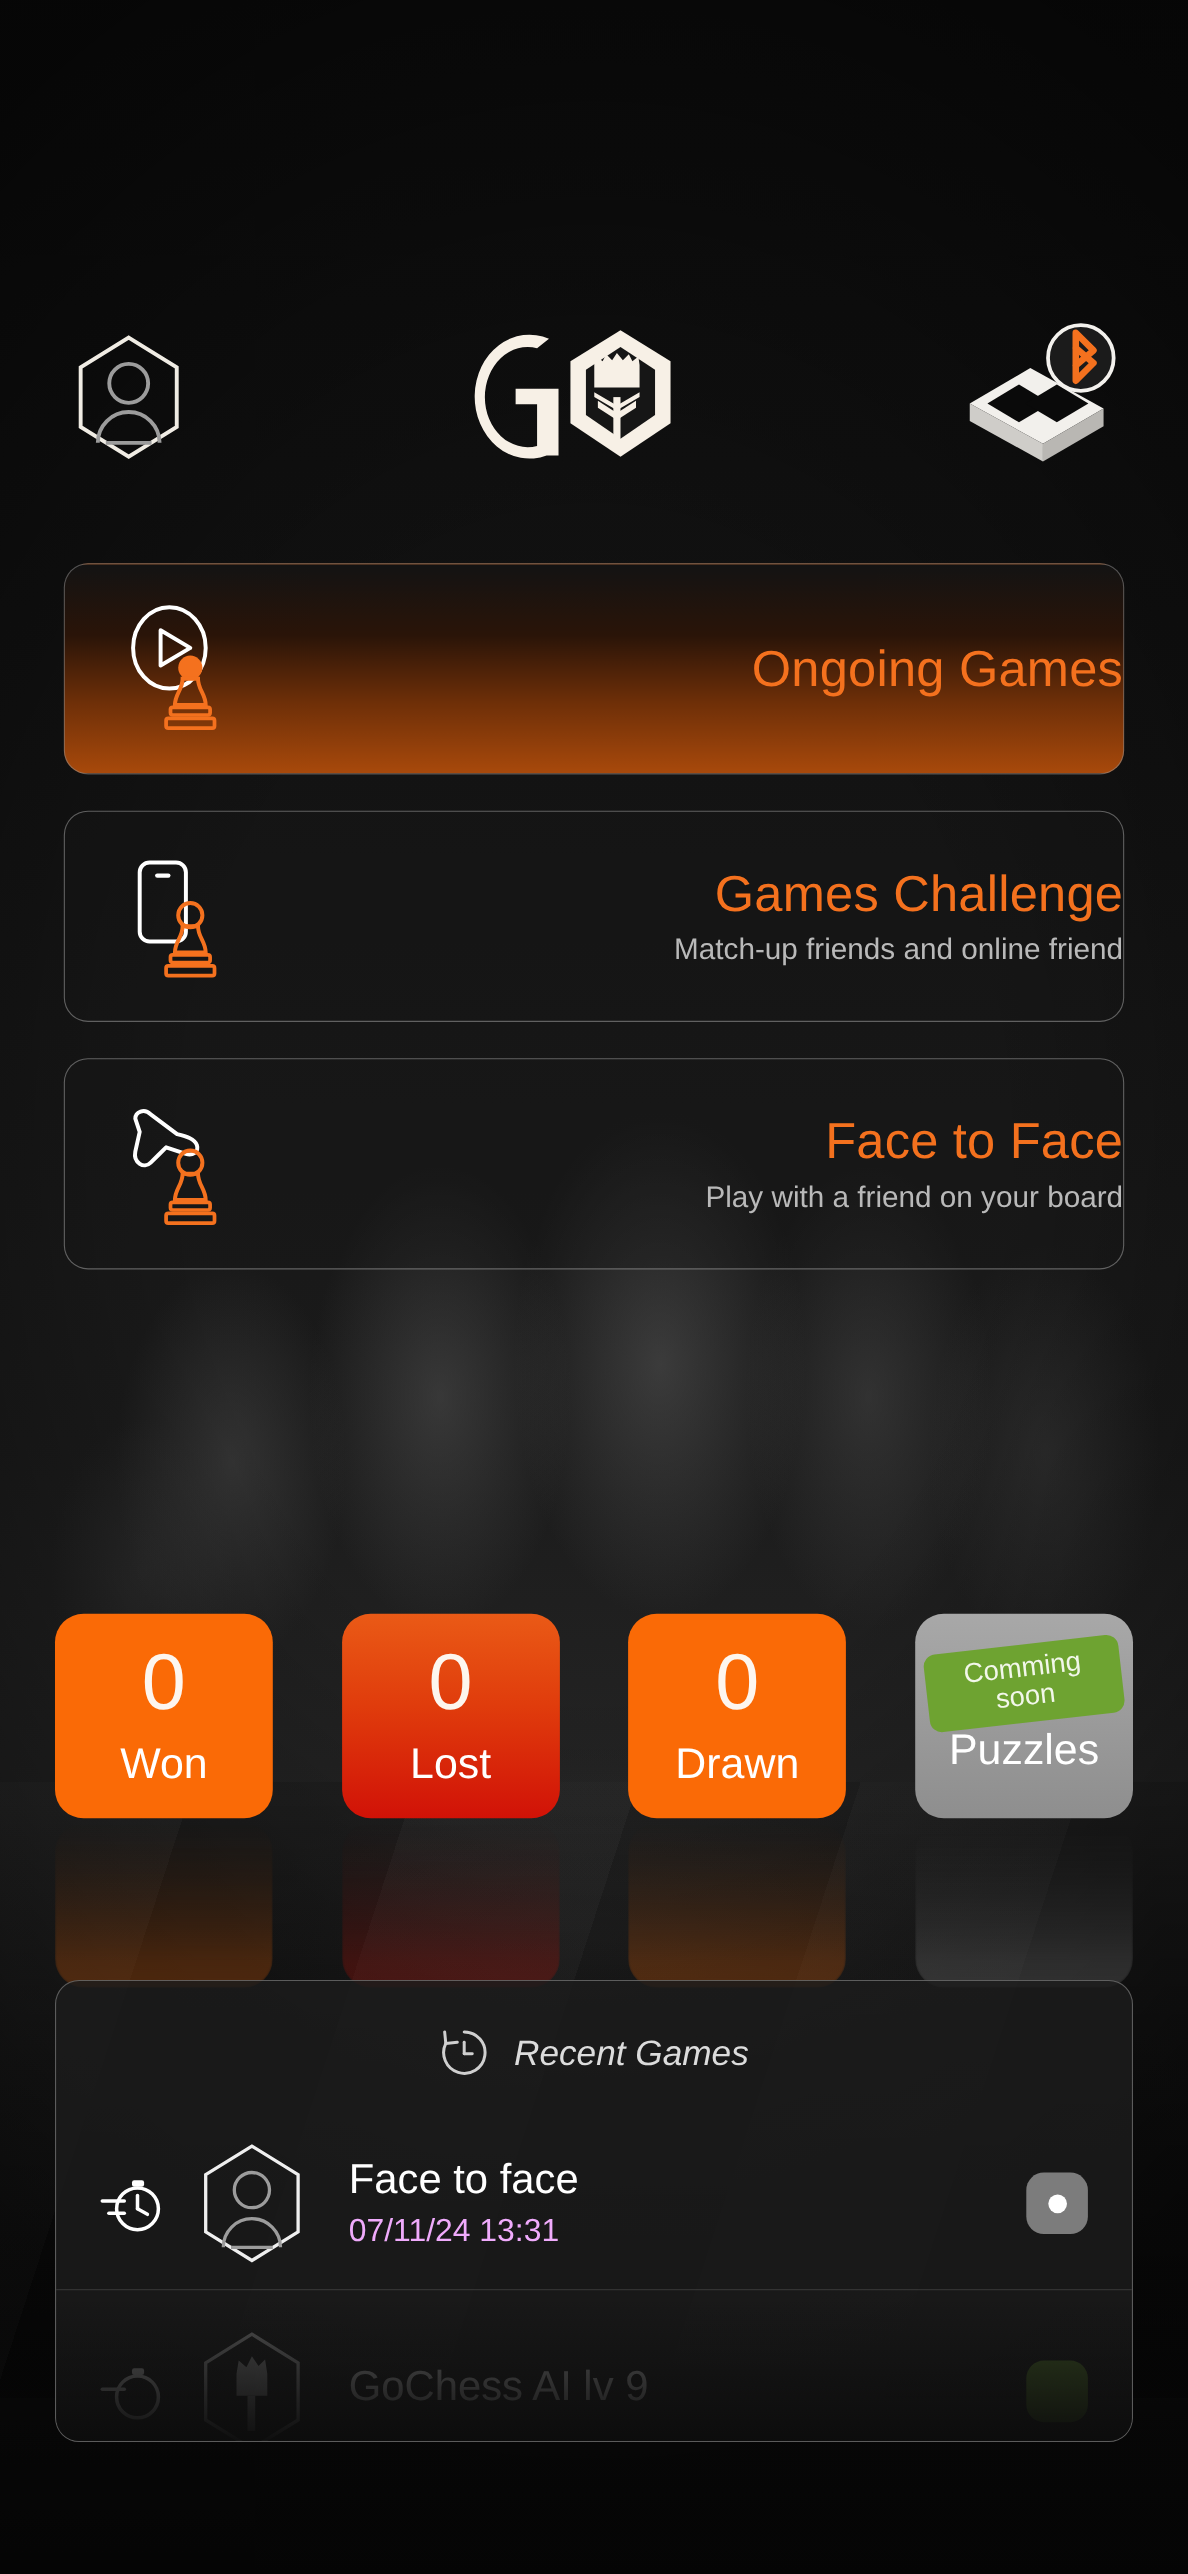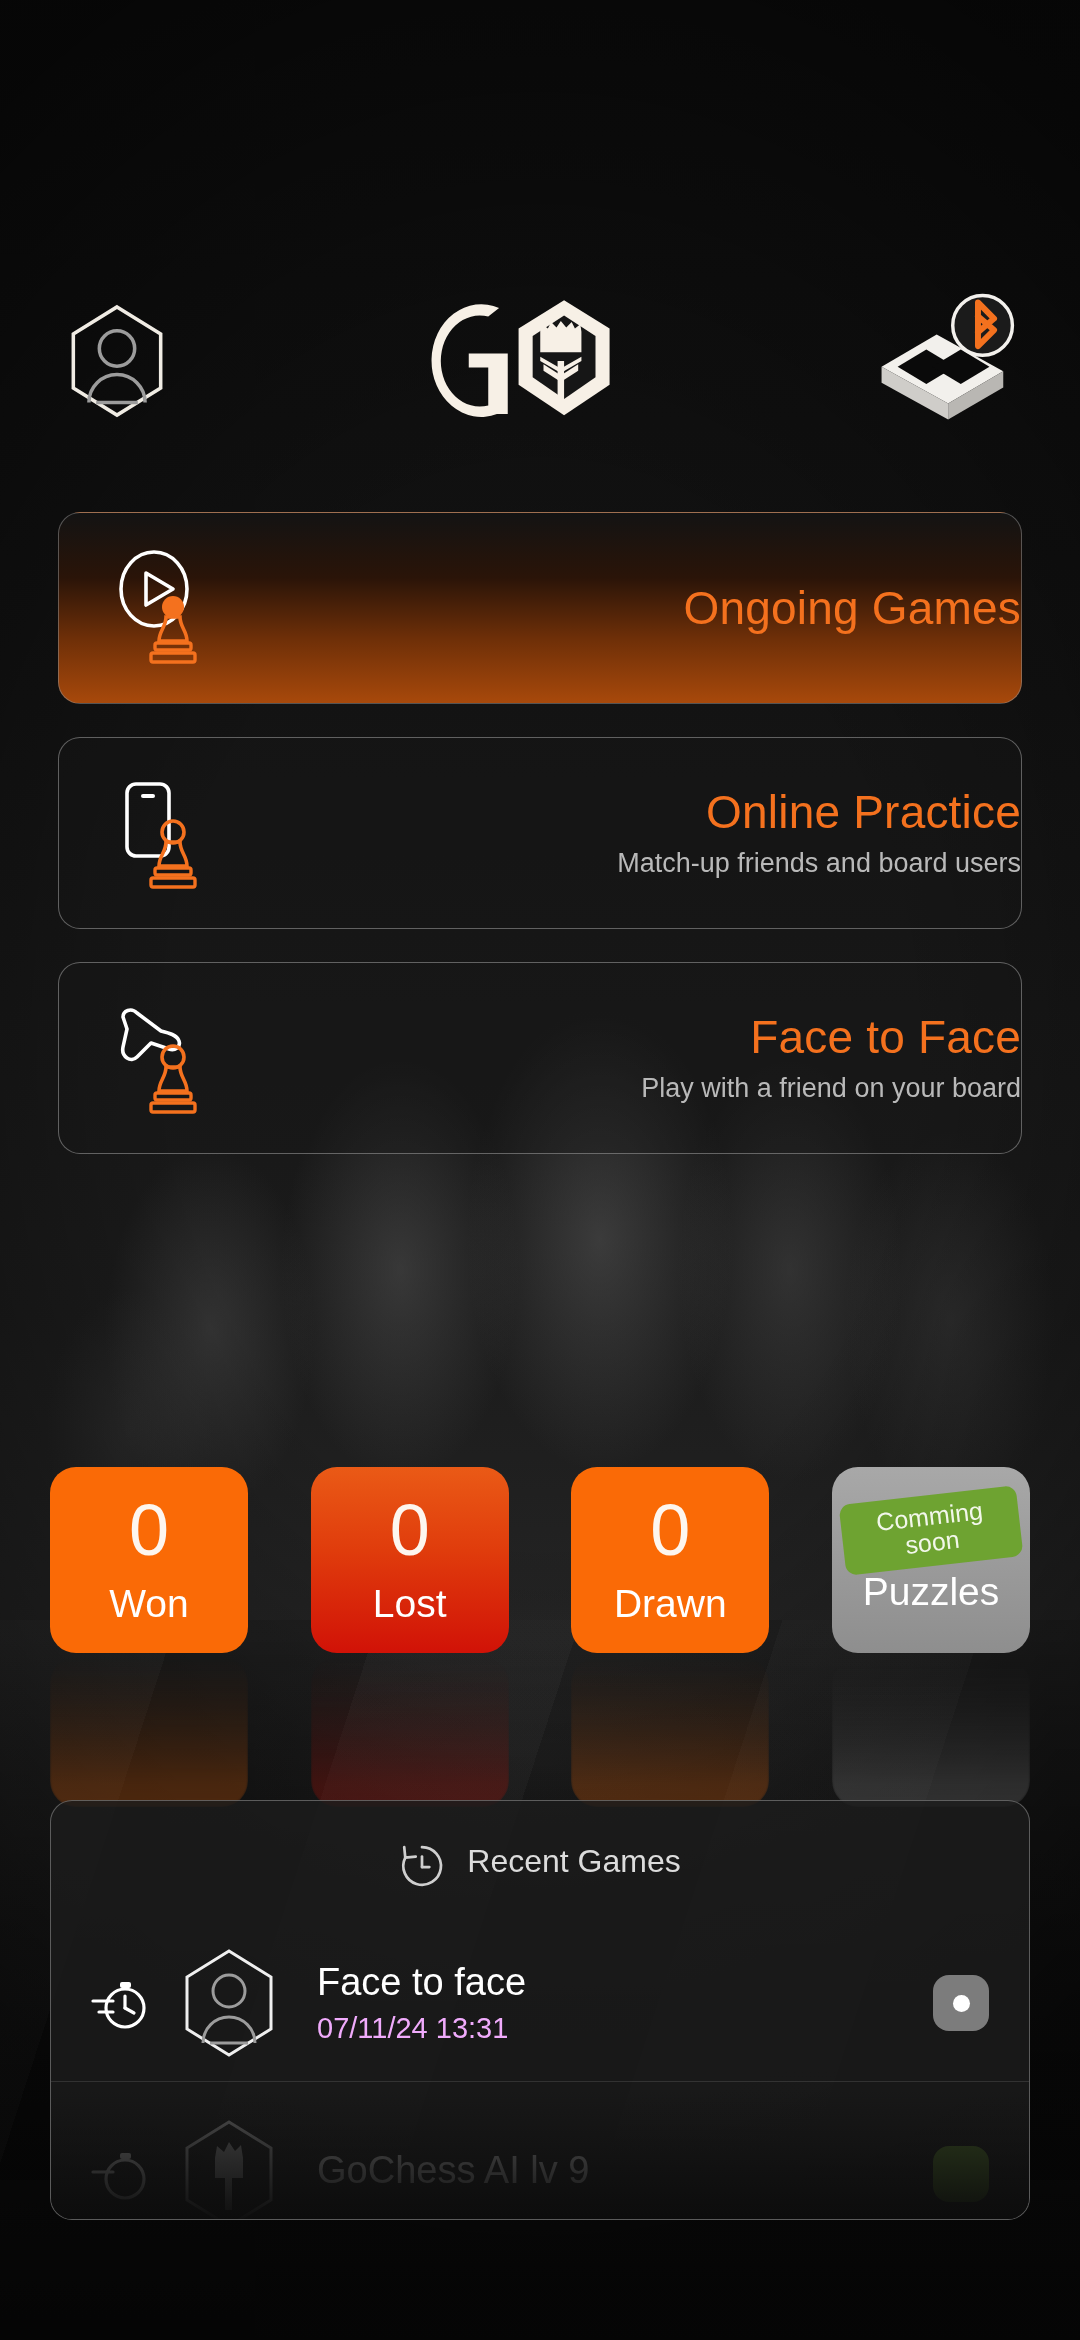--- a/index.html
+++ b/index.html
@@ -130,22 +130,22 @@
 
   
   .recent {
     position: absolute; top: 1800px; left: 50px; width: 980px; height: 420px;
     border: 1.6px solid rgba(165,165,165,.48);
     border-radius: 22px;
     background: rgba(28,28,28,.82);
     overflow: hidden;
   }
   .recent-head {
-    display: flex; align-items: flex-start; justify-content: center;
-    gap: 22px; padding-top: 42px;
+    display: flex; align-items: center; justify-content: center;
+    gap: 22px; padding-top: 42px; font-style: italic;
   }
   .recent-title { color: #dcdcdc; font-size: 32px; font-weight: 400; }
   .game-row {
     display: flex; align-items: center;
     padding: 22px 40px 22px 38px;
     gap: 26px;
     border-bottom: 1.5px solid rgba(120,120,120,.28);
     margin: 36px 0 0;
   }
   .row-clock { width: 62px; height: 62px; flex: 0 0 62px; }
@@ -248,22 +248,22 @@
           <svg viewBox="0 0 108 126" width="108" height="126">
             <rect x="16" y="14" width="42" height="72" rx="9" fill="none" stroke="#ffffff" stroke-width="3.6"></rect>
             <rect x="30" y="24" width="14" height="4" rx="2" fill="#ffffff"></rect>
             <circle cx="62" cy="62" r="11" fill="none" stroke="#f4711e" stroke-width="3.6"></circle>
             <path d="M55 72 C55 82 48 86 48 96 L76 96 C76 86 69 82 69 72 Z" fill="none" stroke="#f4711e" stroke-width="3.6"></path>
             <rect x="44" y="98" width="36" height="7" rx="2" fill="none" stroke="#f4711e" stroke-width="3.4"></rect>
             <rect x="40" y="108" width="44" height="9" rx="2" fill="none" stroke="#f4711e" stroke-width="3.4"></rect>
           </svg>
         </div>
         <div class="card-text">
-          <div class="card-title">Online Practice</div>
-          <div class="card-sub">Match-up friends and board users</div>
+          <div class="card-title">Games Challenge</div>
+          <div class="card-sub">Match-up friends and online friend</div>
         </div>
       </div>
 
 
       <div class="card">
         <div class="card-icon">
           <svg viewBox="0 0 108 126" width="108" height="126">
             <path d="M12 22 C12 16 20 12 26 18 L50 36 C58 38 66 40 68 46 C70 52 64 56 58 54
                      L40 48 C36 52 30 58 26 62 C20 68 10 62 12 52 L16 34 Z" fill="none" stroke="#ffffff" stroke-width="3.6" stroke-linejoin="round"></path>
             <circle cx="62" cy="62" r="11" fill="none" stroke="#f4711e" stroke-width="3.6"></circle>

